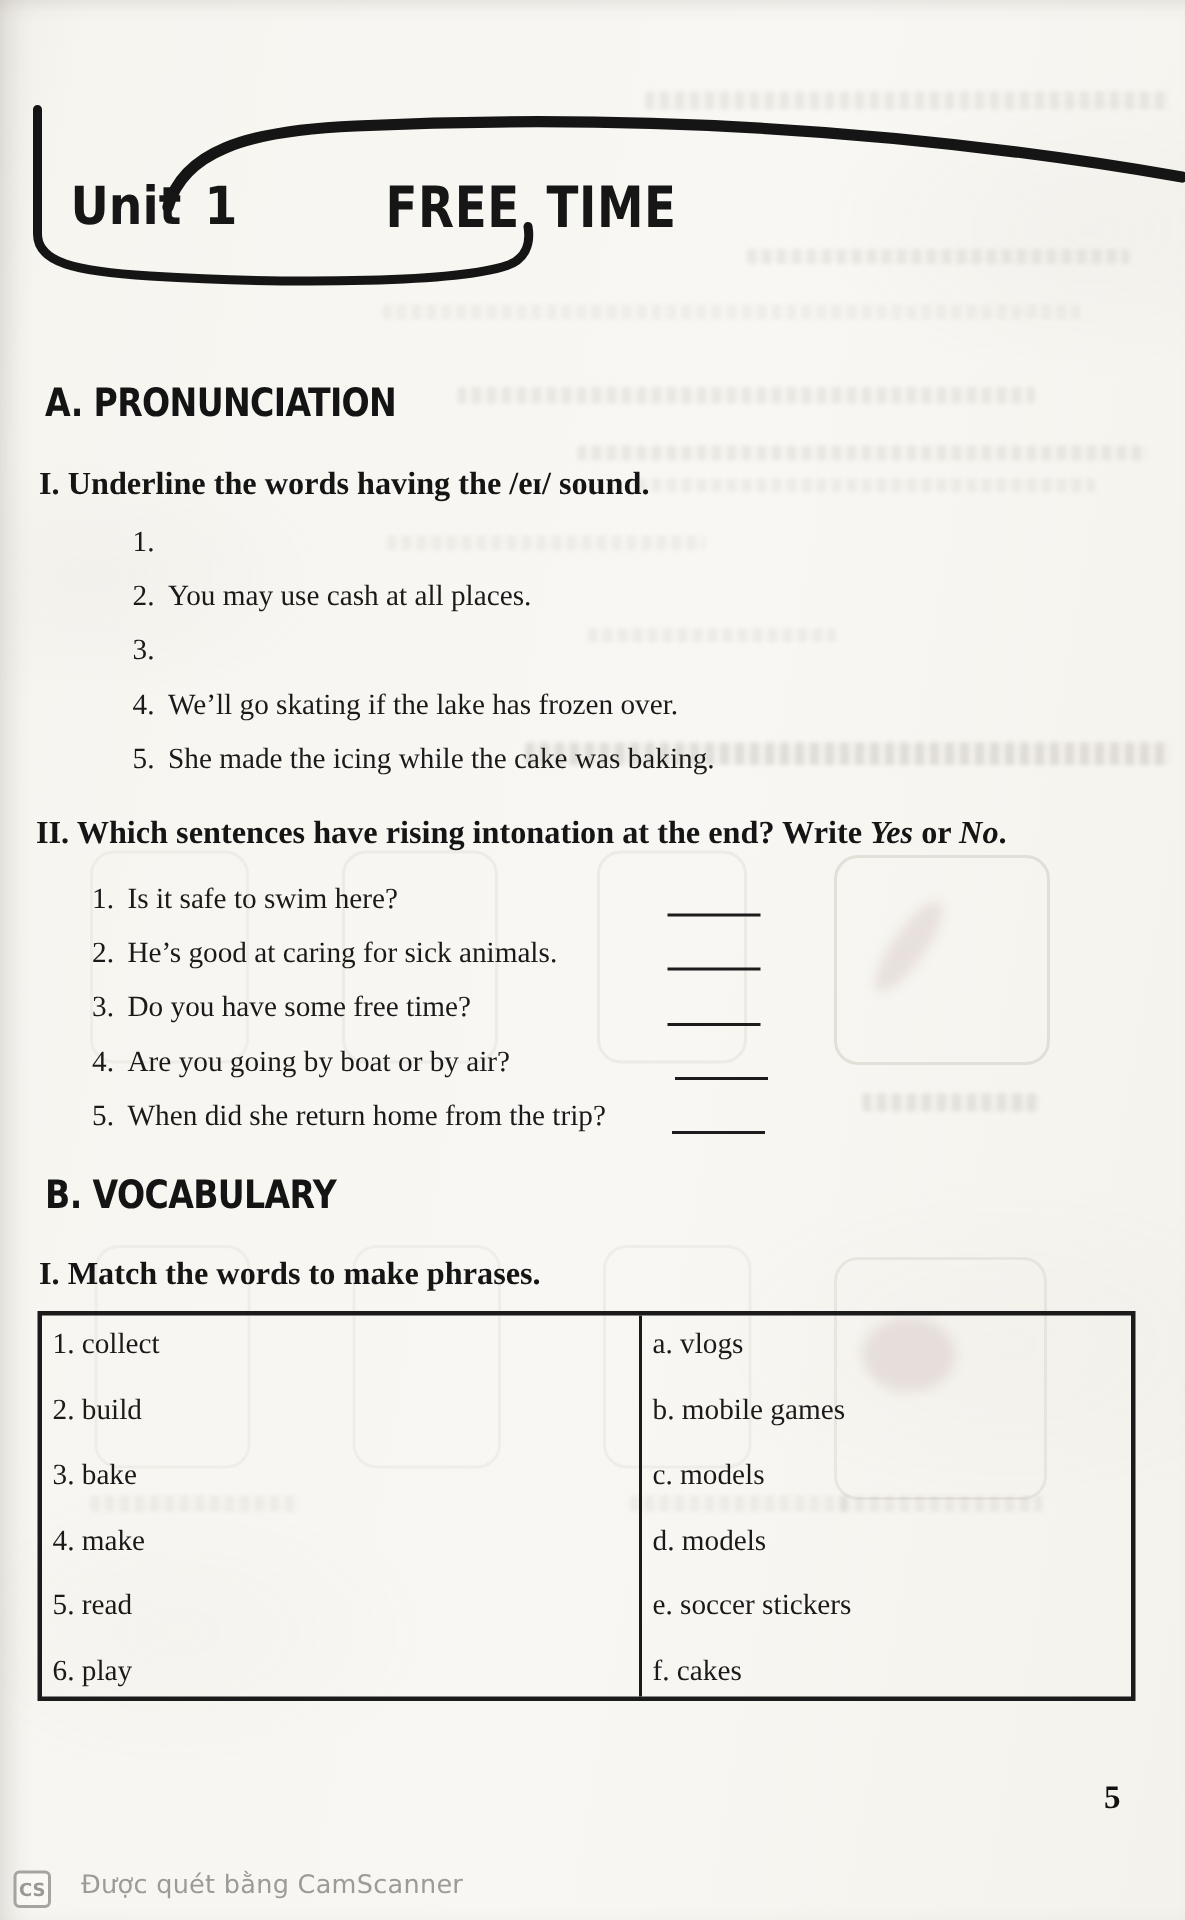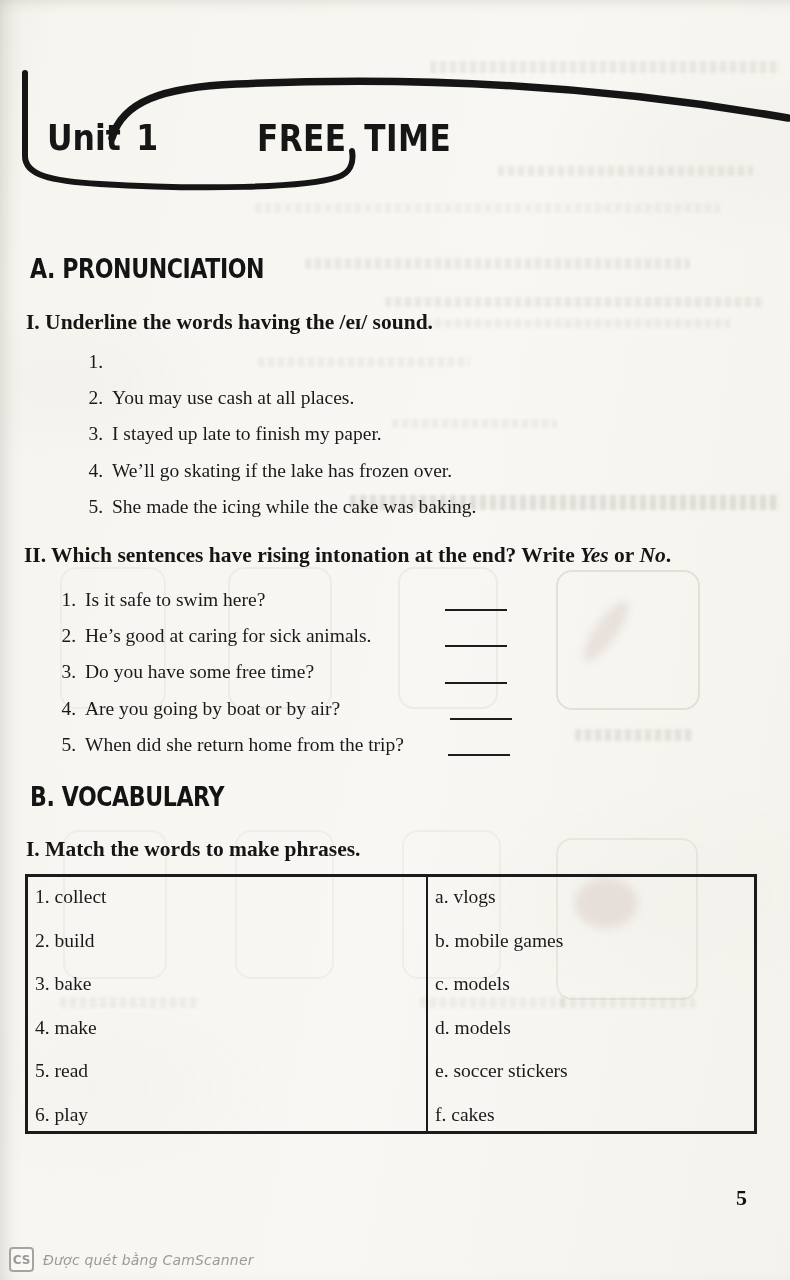--- a/index.html
+++ b/index.html
@@ -42,26 +42,26 @@
   .match-col.right{flex:1;}
   .match-cell{white-space:nowrap;}
   
   .ghost-bar{position:absolute;border-radius:2px;filter:blur(1.4px);opacity:.26;
     background:repeating-linear-gradient(90deg,rgba(148,140,127,.55) 0 6px,rgba(148,140,127,.10) 6px 10px);}
   .ghost-bar.strong{opacity:.42;}
   .ghost-box{position:absolute;border:2px solid rgba(168,160,147,.30);border-radius:16px;}
   .ghost-smudge{position:absolute;background:rgba(200,176,172,.30);filter:blur(4px);border-radius:50%;}
   
   .page-number{font-weight:700;font-size:22px;color:#111;}
-  .footer{position:absolute;left:9px;bottom:8px;display:flex;align-items:center;gap:9px;
+  .footer{position:absolute;left:9px;bottom:8px;display:flex;gap:20px;
     color:#9b9b97;font-family:"DejaVu Sans","Liberation Sans",sans-serif;}
   .cs-logo{width:21px;height:21px;border:2px solid #a4a4a0;border-radius:4px;flex:none;
     display:flex;align-items:center;justify-content:center;
     font:700 12px "DejaVu Sans","Liberation Sans",sans-serif;color:#989894;background:rgba(255,255,255,.4);}
-  .cs-text{font-size:14px;letter-spacing:.2px;font-style:italic;}
+  .cs-text{font-size:17px;letter-spacing:.2px;}
 </style>
 </head>
 <body>
 
 <div class="page">
   <div class="noise"></div>
 
   <div class="ghost-bar" style="left:430px;top:61px;width:350px;height:12px;"></div>
   <div class="ghost-bar" style="left:498px;top:166px;width:255px;height:10px;"></div>
   <div class="ghost-bar" style="left:255px;top:203px;width:465px;height:10px;opacity:.16;"></div>
@@ -101,21 +101,20 @@
   <div class="list" style="left:83px;top:344px;">
     <div class="row">
       <span class="num">1.</span>
     </div>
     <div class="row">
       <span class="num">2.</span>
       <span class="txt">You may use cash at all places.</span>
     </div>
     <div class="row">
       <span class="num">3.</span>
-      <span class="txt">I stayed up late to finish my paper.</span>
     </div>
     <div class="row">
       <span class="num">4.</span>
       <span class="txt">We’ll go skating if the lake has frozen over.</span>
     </div>
     <div class="row">
       <span class="num">5.</span>
       <span class="txt">She made the icing while the cake was baking.</span>
     </div>
   </div>

